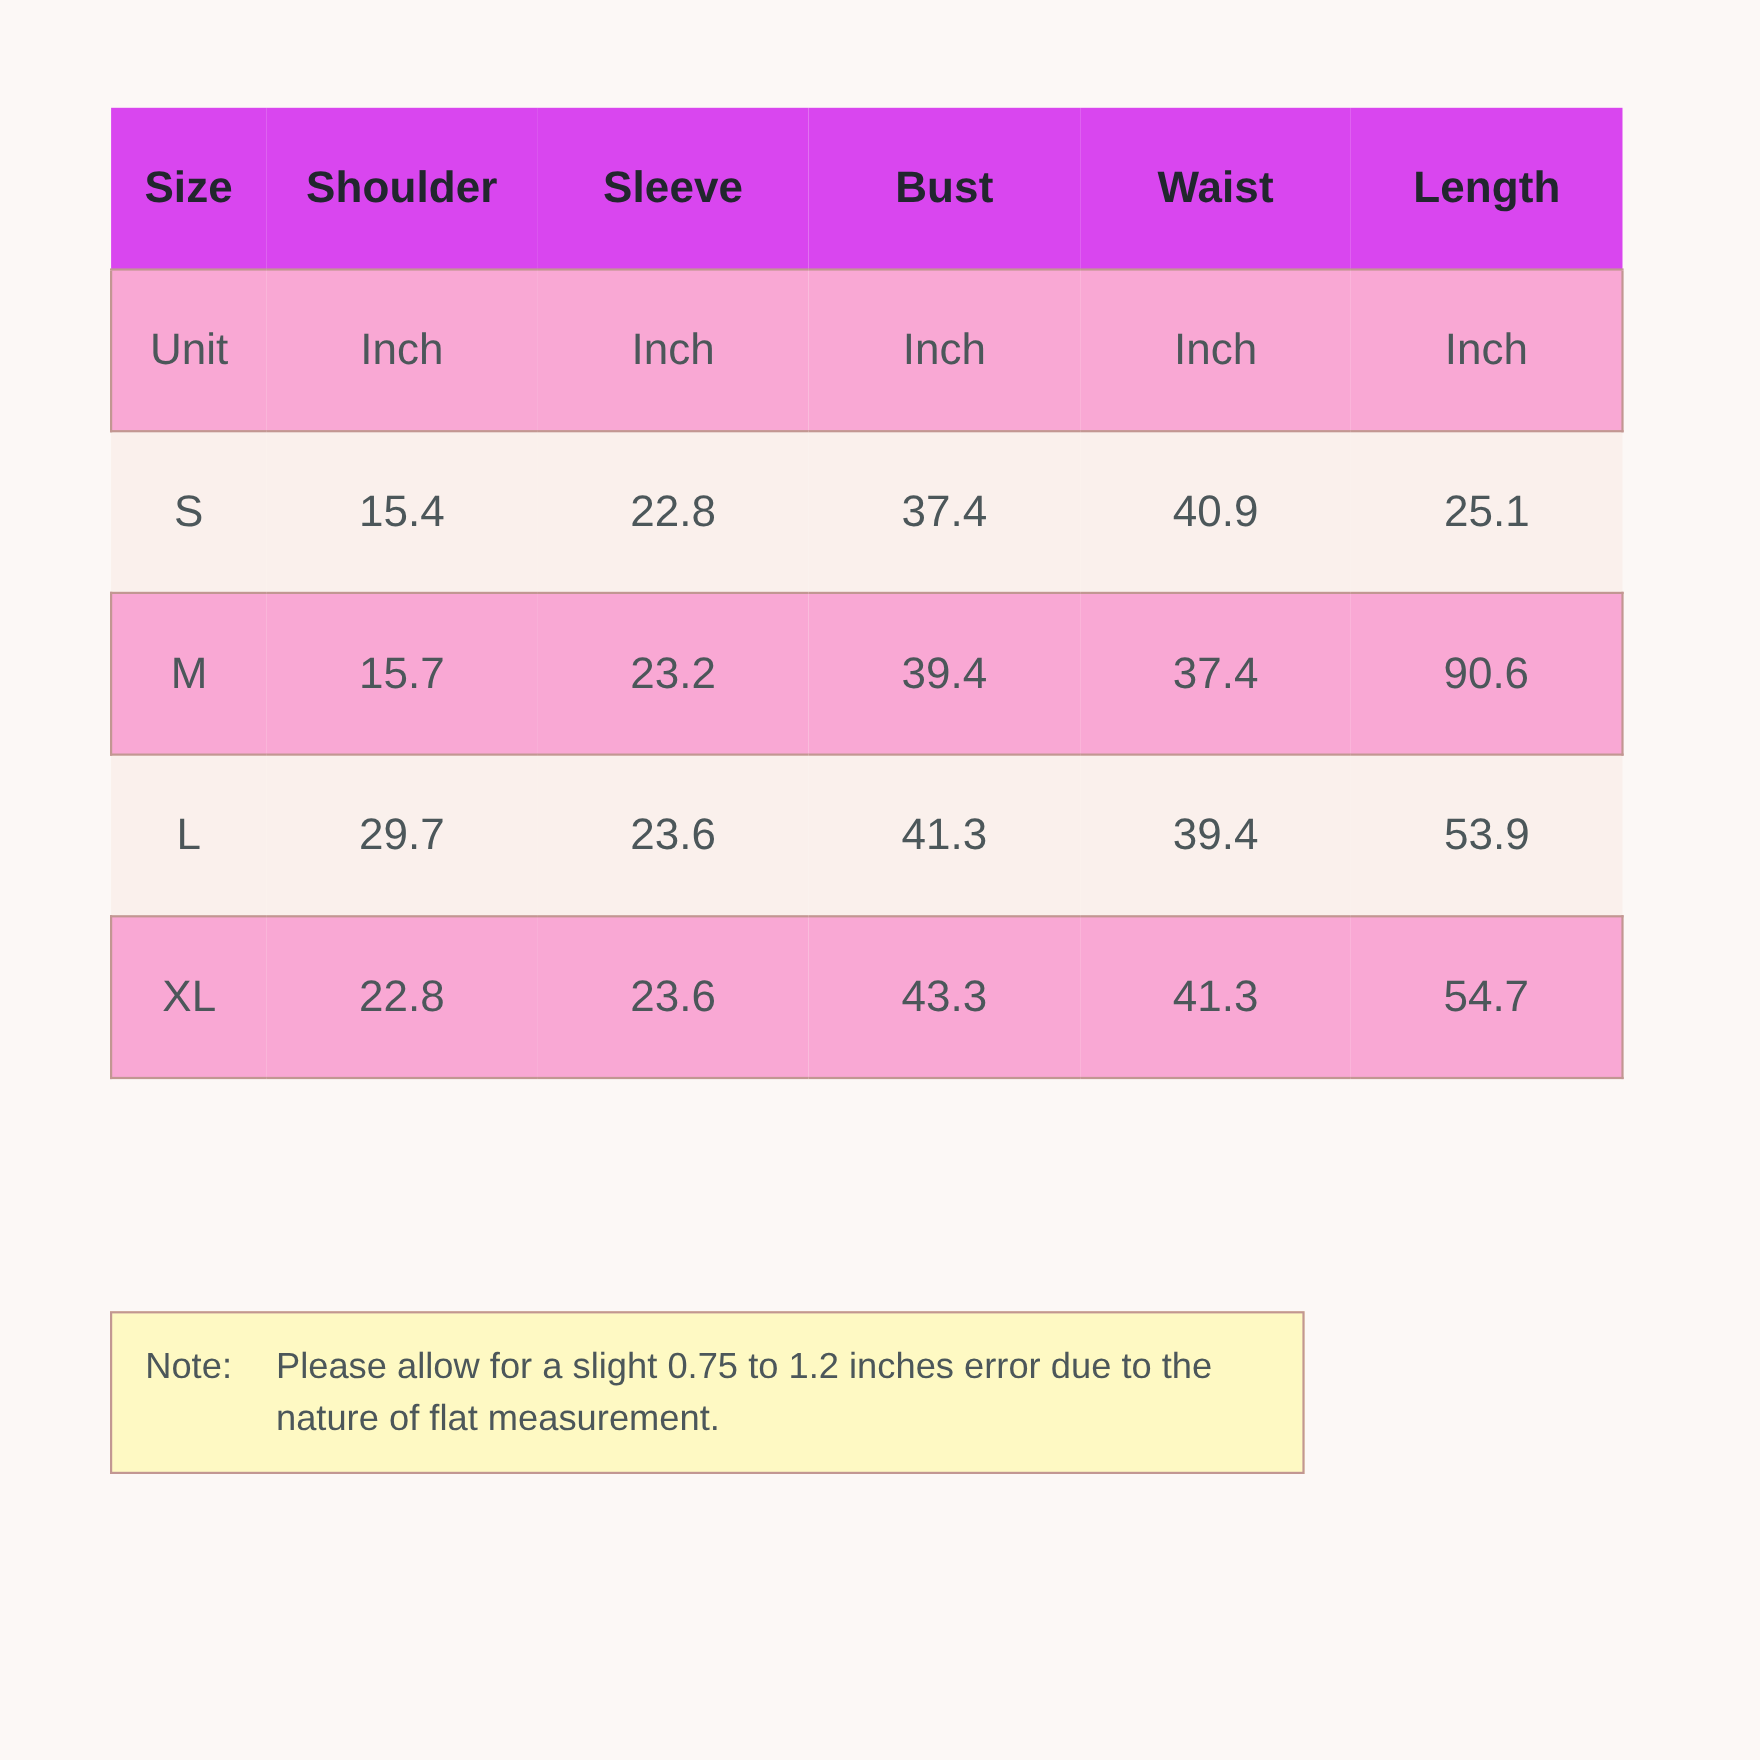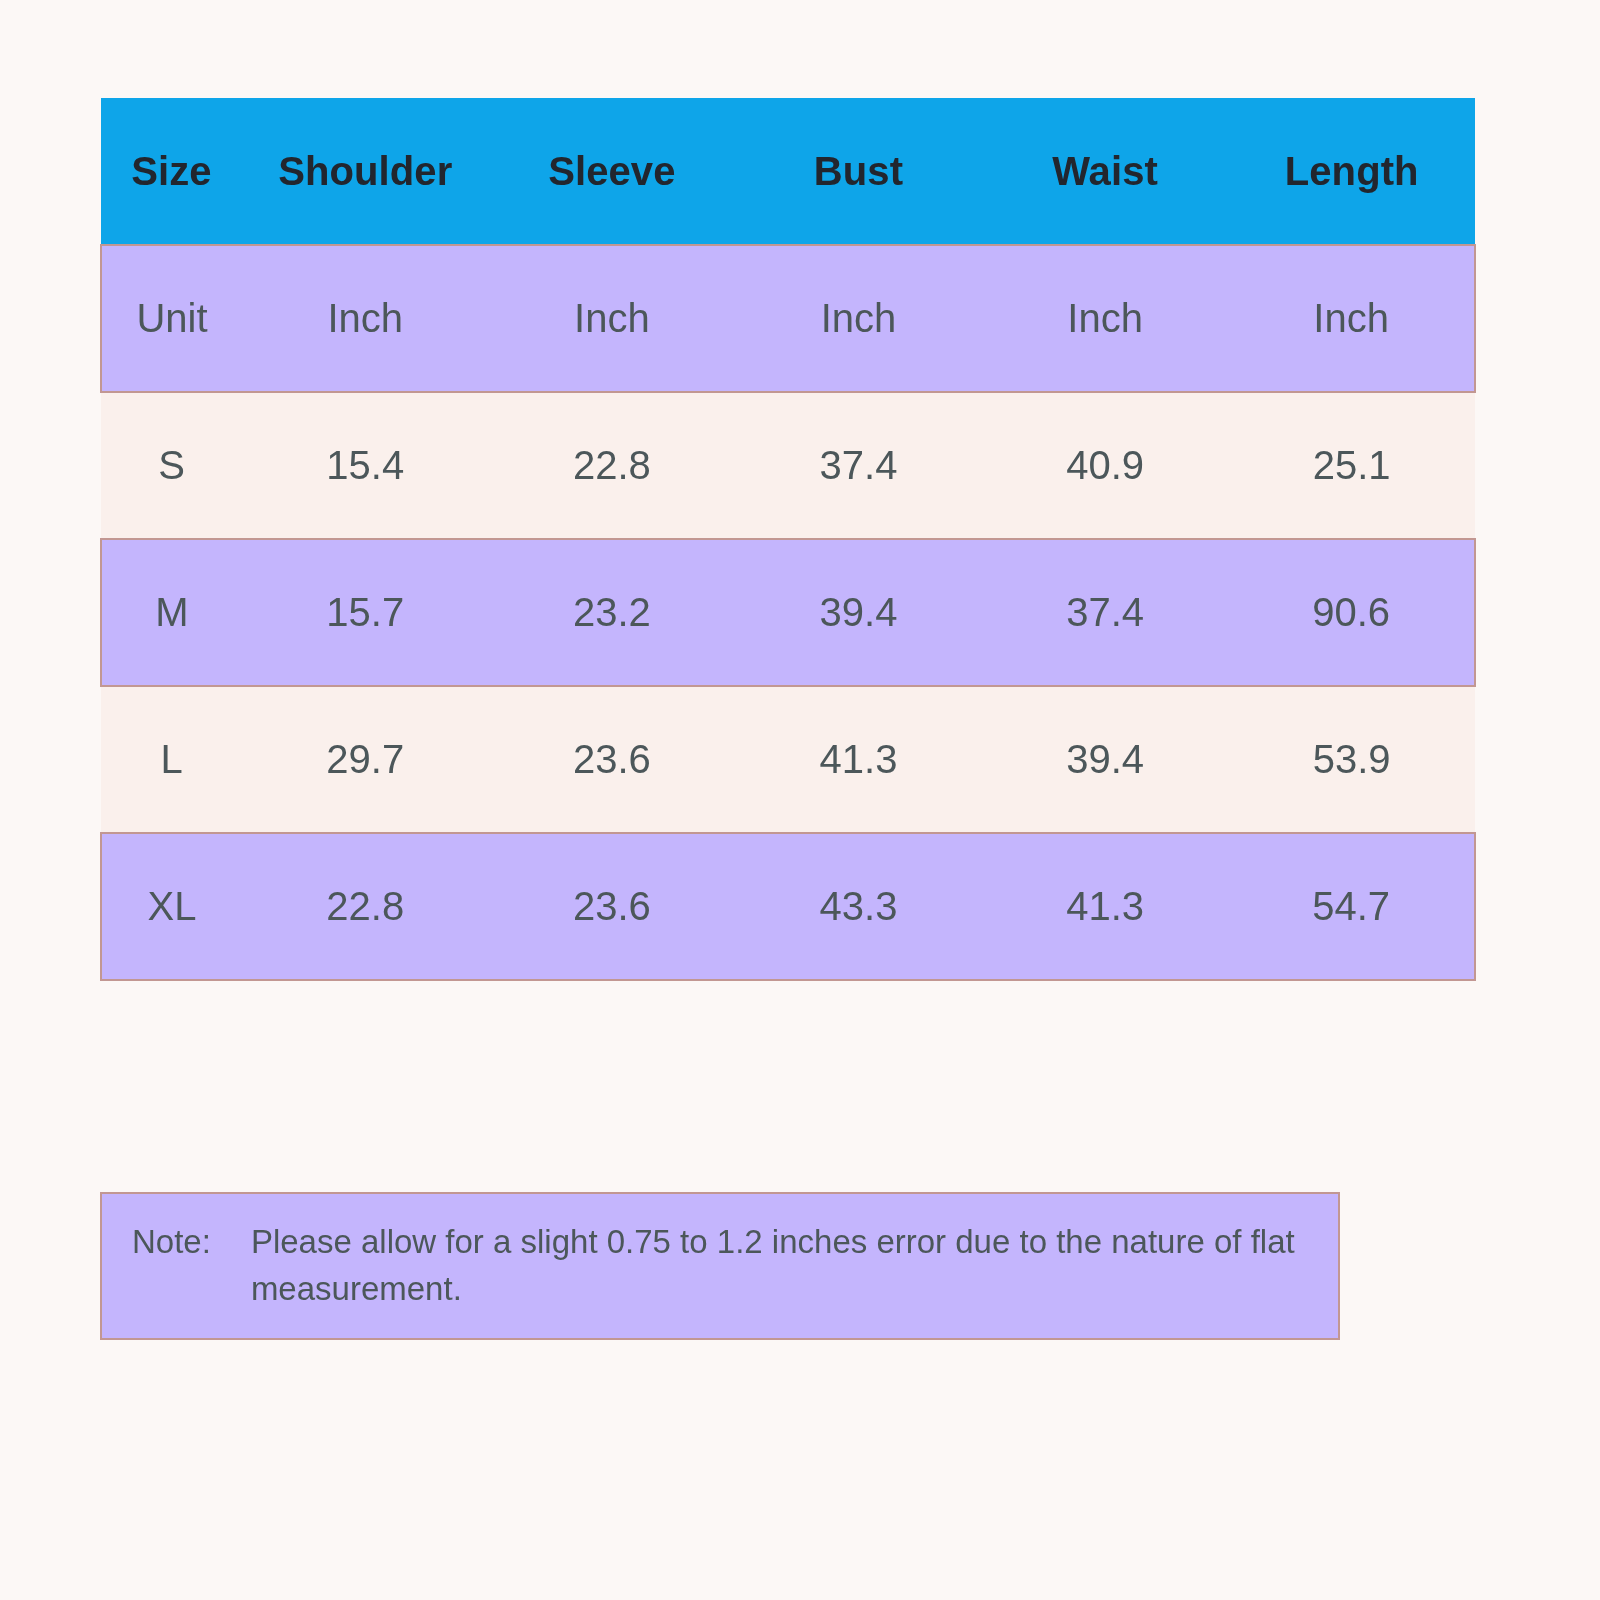--- a/index.html
+++ b/index.html
@@ -46,21 +46,21 @@
   table.size-table td {
     text-align: center;
     vertical-align: middle;
     padding: 0;
     border: none;
     box-sizing: border-box;
   }
 
   
   tr.row-head {
-    background: #0ea5e9;
+    background: #d946ef;
     height: 148px;
   }
   tr.row-head th {
     font-size: 40px;
     font-weight: 700;
     color: #22262E;
     letter-spacing: 0.1px;
     border-bottom: 2px solid #C29792;
   }
 
@@ -68,21 +68,21 @@
   tr.row-tint {
     background: #FAF0EC;
   }
   tr.row-tint td {
     border-top: none;
     border-bottom: none;
   }
 
   
   tr.row-plain {
-    background: #c4b5fd;
+    background: #f9a8d4;
   }
   tr.row-plain td {
     border-top: 2px solid #C29792;
     border-bottom: 2px solid #C29792;
   }
   tr.row-plain td:first-child {
     border-left: 2px solid #C29792;
   }
   tr.row-plain td:last-child {
     border-right: 2px solid #C29792;
@@ -92,25 +92,25 @@
     font-size: 40px;
     font-weight: 400;
     color: #4C575A;
   }
 
   
   .note-box {
     position: absolute;
     left: 100px;
     top: 1192px;
-    width: 1240px;
+    width: 1086px;
     height: 148px;
     box-sizing: border-box;
     border: 2px solid #C29792;
-    background: #c4b5fd;
+    background: #fef9c3;
     display: flex;
     align-items: center;
   }
   .note-inner {
     display: flex;
     align-items: flex-start;
     padding: 0 28px 0 30px;
     width: 100%;
     box-sizing: border-box;
   }

